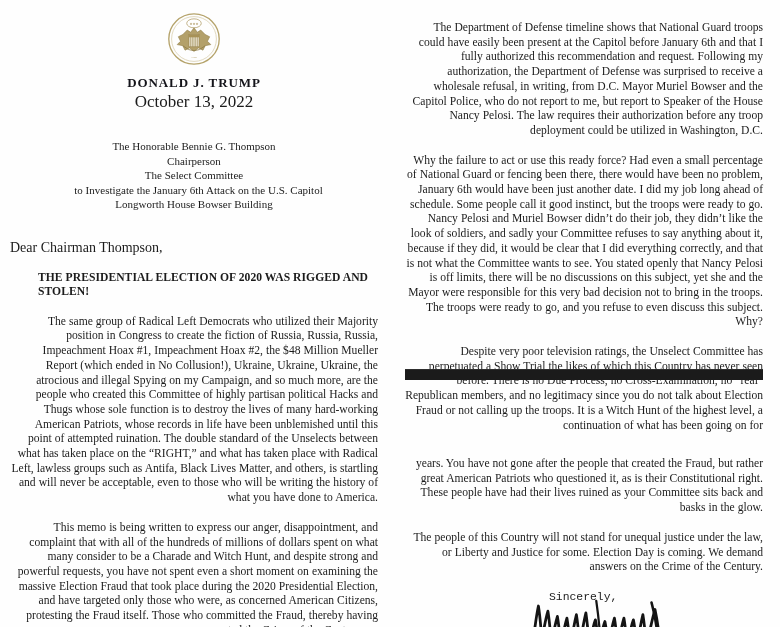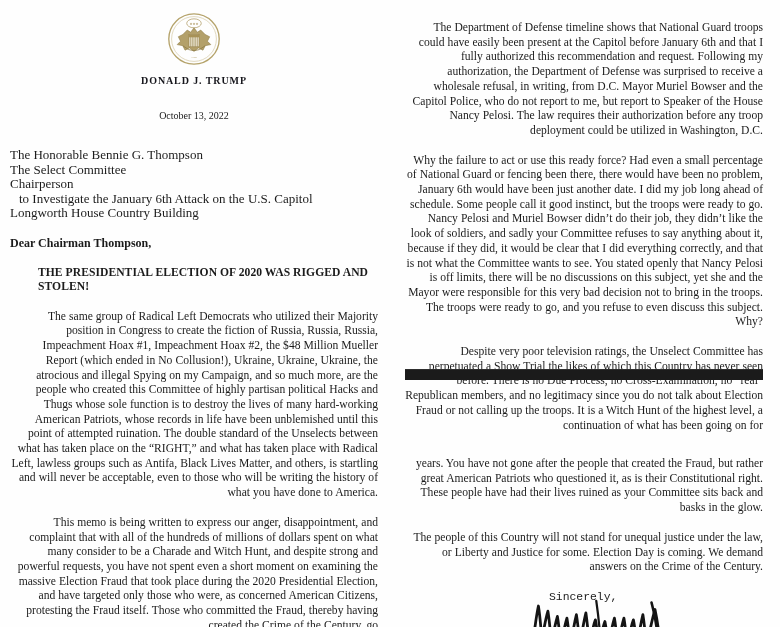--- a/index.html
+++ b/index.html
@@ -40,52 +40,52 @@
     padding-top: 11px;
   }
   .seal {
     width: 56px;
     height: 56px;
     margin: 0 auto;
     display: block;
   }
   .lh-name {
     margin-top: 8px;
-    font-size: 10px;
+    font-size: 13px;
     letter-spacing: 0.9px;
     font-weight: 700;
     color: #15151b;
   }
   .lh-date {
-    margin-top: 24px;
-    font-size: 10px;
+    margin-top: 1px;
+    font-size: 17px;
     color: #1b1b1b;
   }
   .lh-tagline {
     margin-top: 19px;
     font-size: 12px;
     letter-spacing: 0.5px;
     font-weight: 700;
     color: #15151b;
   }
 
   
   .addr {
     margin-top: 27px;
-    font-size: 13px;
+    font-size: 11px;
     line-height: 14.6px;
+    text-align: center;
   }
   .addr-line { white-space: pre; }
   .addr-line.indent { padding-left: 9px; }
 
   .salutation {
-    margin-top: 15px;
-    font-size: 12px;
+    margin-top: 29px;
+    font-size: 14px;
     line-height: 14.6px;
-    font-weight: bold;
   }
   .headline {
     margin-top: 15px;
     font-size: 11.6px;
     line-height: 14.6px;
     font-weight: 700;
     letter-spacing: 0.05px;
     margin-left: 28px;
   }
   p.body {
@@ -164,24 +164,24 @@
         <rect x="41" y="42" width="18" height="5" fill="#a89257"></rect>
         <path d="M30 62 Q50 80 70 62" fill="none" stroke="#8d7a43" stroke-width="1.4"></path>
         <text x="50" y="84" font-size="5" fill="#a89257" text-anchor="middle" font-family="Liberation Serif, serif">1789</text>
       </svg>
       <div class="lh-name">DONALD J. TRUMP</div>
       <div class="lh-date">October 13, 2022</div>
     </div>
 
     <div class="addr">
       <div class="addr-line">The Honorable Bennie G. Thompson</div>
+      <div class="addr-line">Chairperson</div>
       <div class="addr-line">The Select Committee</div>
-      <div class="addr-line">Chairperson</div>
       <div class="addr-line indent">to Investigate the January 6th Attack on the U.S. Capitol</div>
-      <div class="addr-line">Longworth House Country Building</div>
+      <div class="addr-line">Longworth House Bowser Building</div>
     </div>
 
     <div class="salutation">Dear Chairman Thompson,</div>
 
     <div class="headline">THE PRESIDENTIAL ELECTION OF 2020 WAS RIGGED AND STOLEN!</div>
 
     <p class="body">The same group of Radical Left Democrats who utilized their Majority position in Congress to create the fiction of Russia, Russia, Russia, Impeachment Hoax #1, Impeachment Hoax #2, the $48 Million Mueller Report (which ended in No Collusion!), Ukraine, Ukraine, Ukraine, the atrocious and illegal Spying on my Campaign, and so much more, are the people who created this Committee of highly partisan political Hacks and Thugs whose sole function is to destroy the lives of many hard-working American Patriots, whose records in life have been unblemished until this point of attempted ruination.  The double standard of the Unselects between what has taken place on the “RIGHT,” and what has taken place with Radical Left, lawless groups such as Antifa, Black Lives Matter, and others, is startling and will never be acceptable, even to those who will be writing the history of what you have done to America.</p>
     <p class="body">This memo is being written to express our anger, disappointment, and complaint that with all of the hundreds of millions of dollars spent on what many consider to be a Charade and Witch Hunt, and despite strong and powerful requests, you have not spent even a short moment on examining the massive Election Fraud that took place during the 2020 Presidential Election, and have targeted only those who were, as concerned American Citizens, protesting the Fraud itself.  Those who committed the Fraud, thereby having created the Crime of the Century, go</p>
   </div>
 

